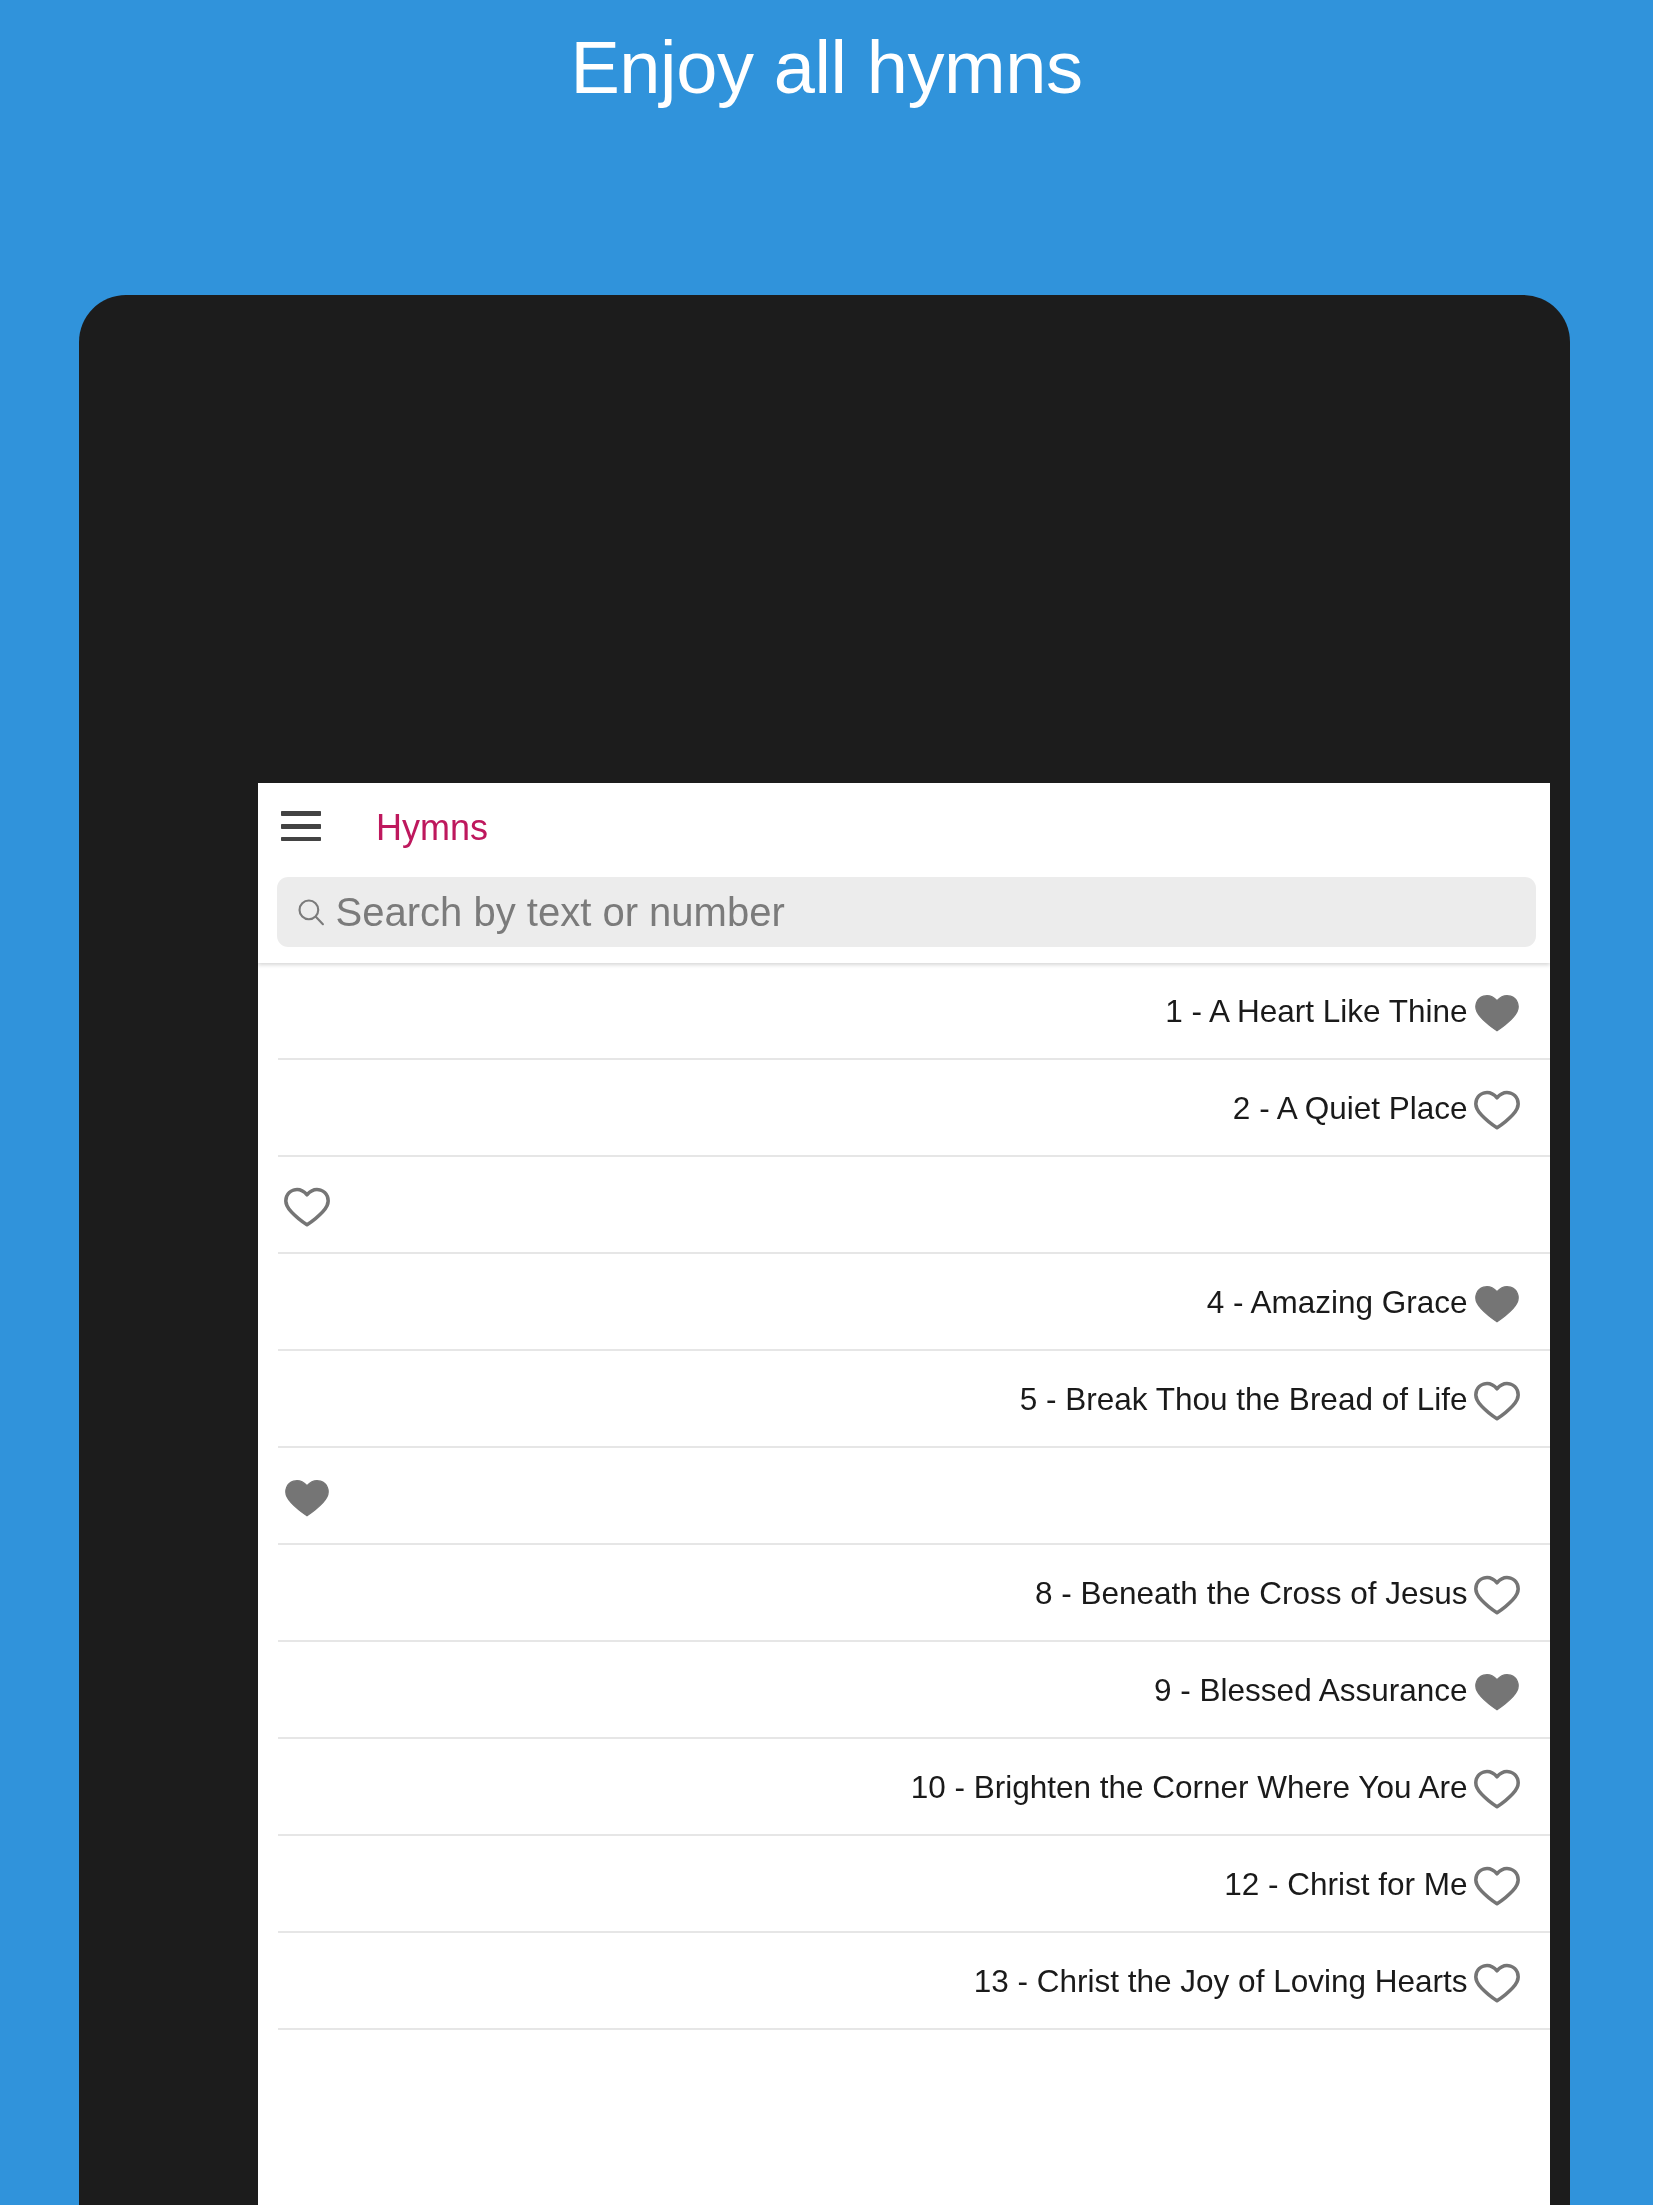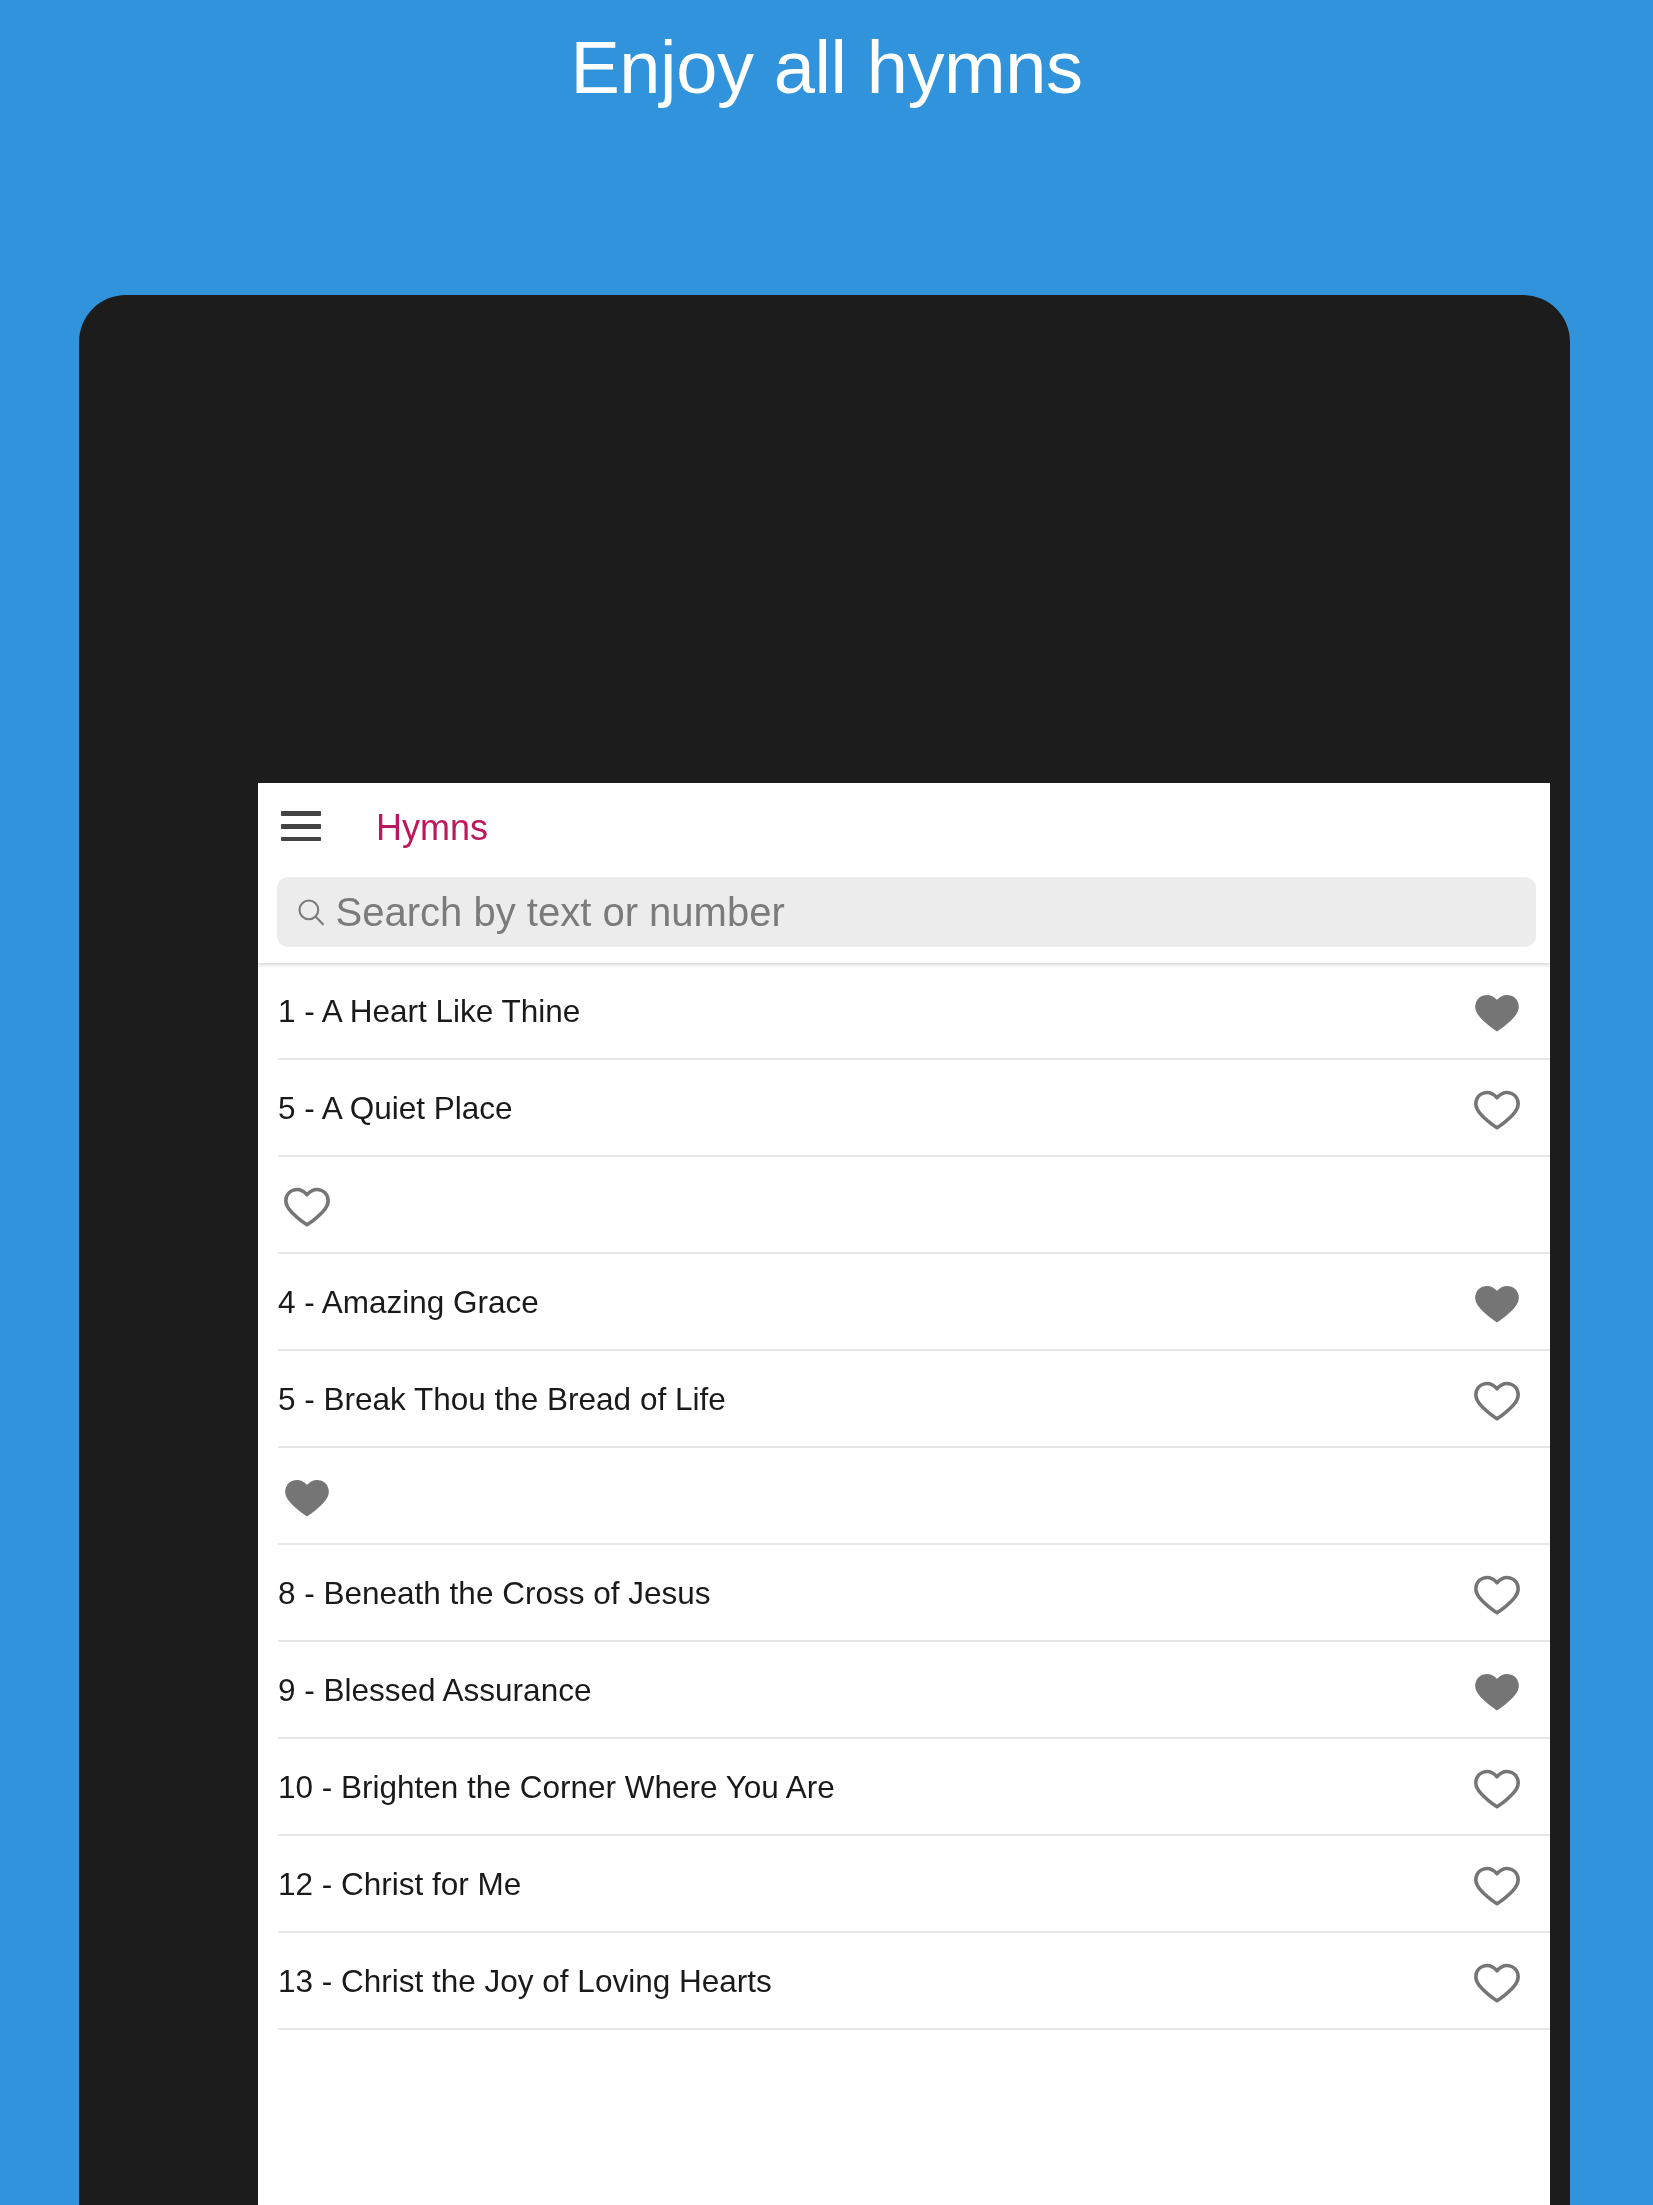--- a/index.html
+++ b/index.html
@@ -129,20 +129,21 @@
     height:1.6px;
     background:#e6e6e6;
   }
   .hymn-title {
     flex:1 1 auto;
     font-size:31.5px;
     color:#1a1a1a;
     font-weight:400;
     white-space:nowrap;
     overflow:hidden;
+    text-align:right;
   }
   .fav-btn {
     flex:0 0 auto;
     width:58px; height:58px;
     display:flex; align-items:center; justify-content:center;
     margin-right:6.5px;
     cursor:pointer;
   }
   .fav-btn svg { display:block; }
 </style>
@@ -185,21 +186,21 @@
       <div class="hymn-list" id="hymn-list">
           <div class="hymn-row">
             <div class="hymn-title">1 - A Heart Like Thine</div>
             <div class="fav-btn">
               <svg width="50" height="50" viewBox="0 0 24 24">
                 <path d="M12 21s-7.6-4.9-9.6-9.1C1 8.9 2.3 5.4 5.5 4.4 7.7 3.7 10.1 4.5 12 6.6c1.9-2.1 4.3-2.9 6.5-2.2 3.2 1 4.5 4.5 3.1 7.5C19.6 16.1 12 21 12 21z" fill="#757575" stroke="#757575" stroke-width="0.6" stroke-linejoin="round"></path>
               </svg>
             </div>
           </div>
           <div class="hymn-row">
-            <div class="hymn-title">5 - A Quiet Place</div>
+            <div class="hymn-title">2 - A Quiet Place</div>
             <div class="fav-btn">
               <svg width="50" height="50" viewBox="0 0 24 24">
                 <path d="M12 21s-7.6-4.9-9.6-9.1C1 8.9 2.3 5.4 5.5 4.4 7.7 3.7 10.1 4.5 12 6.6c1.9-2.1 4.3-2.9 6.5-2.2 3.2 1 4.5 4.5 3.1 7.5C19.6 16.1 12 21 12 21z" fill="none" stroke="#757575" stroke-width="1.7" stroke-linejoin="round"></path>
               </svg>
             </div>
           </div>
           <div class="hymn-row">
             <div class="fav-btn">
               <svg width="50" height="50" viewBox="0 0 24 24">
                 <path d="M12 21s-7.6-4.9-9.6-9.1C1 8.9 2.3 5.4 5.5 4.4 7.7 3.7 10.1 4.5 12 6.6c1.9-2.1 4.3-2.9 6.5-2.2 3.2 1 4.5 4.5 3.1 7.5C19.6 16.1 12 21 12 21z" fill="none" stroke="#757575" stroke-width="1.7" stroke-linejoin="round"></path>

